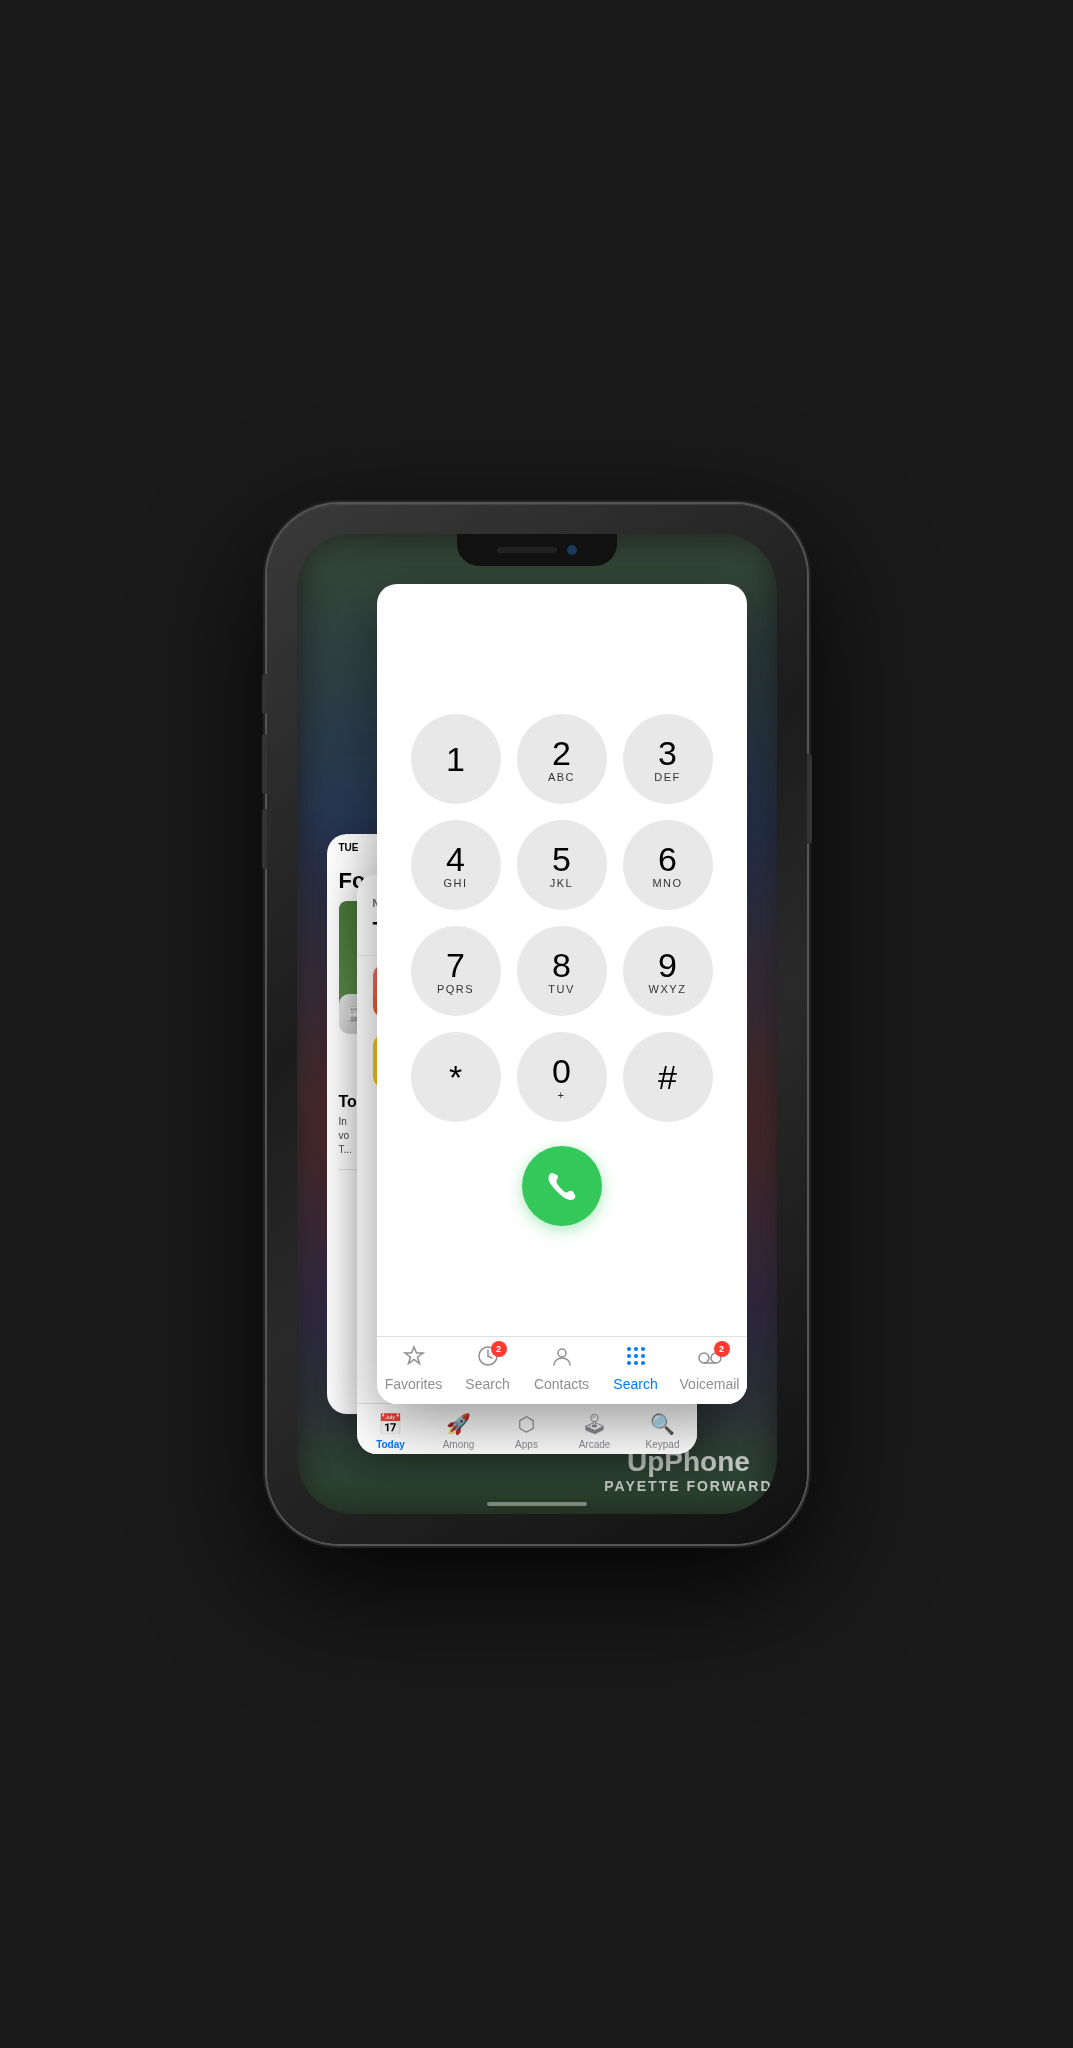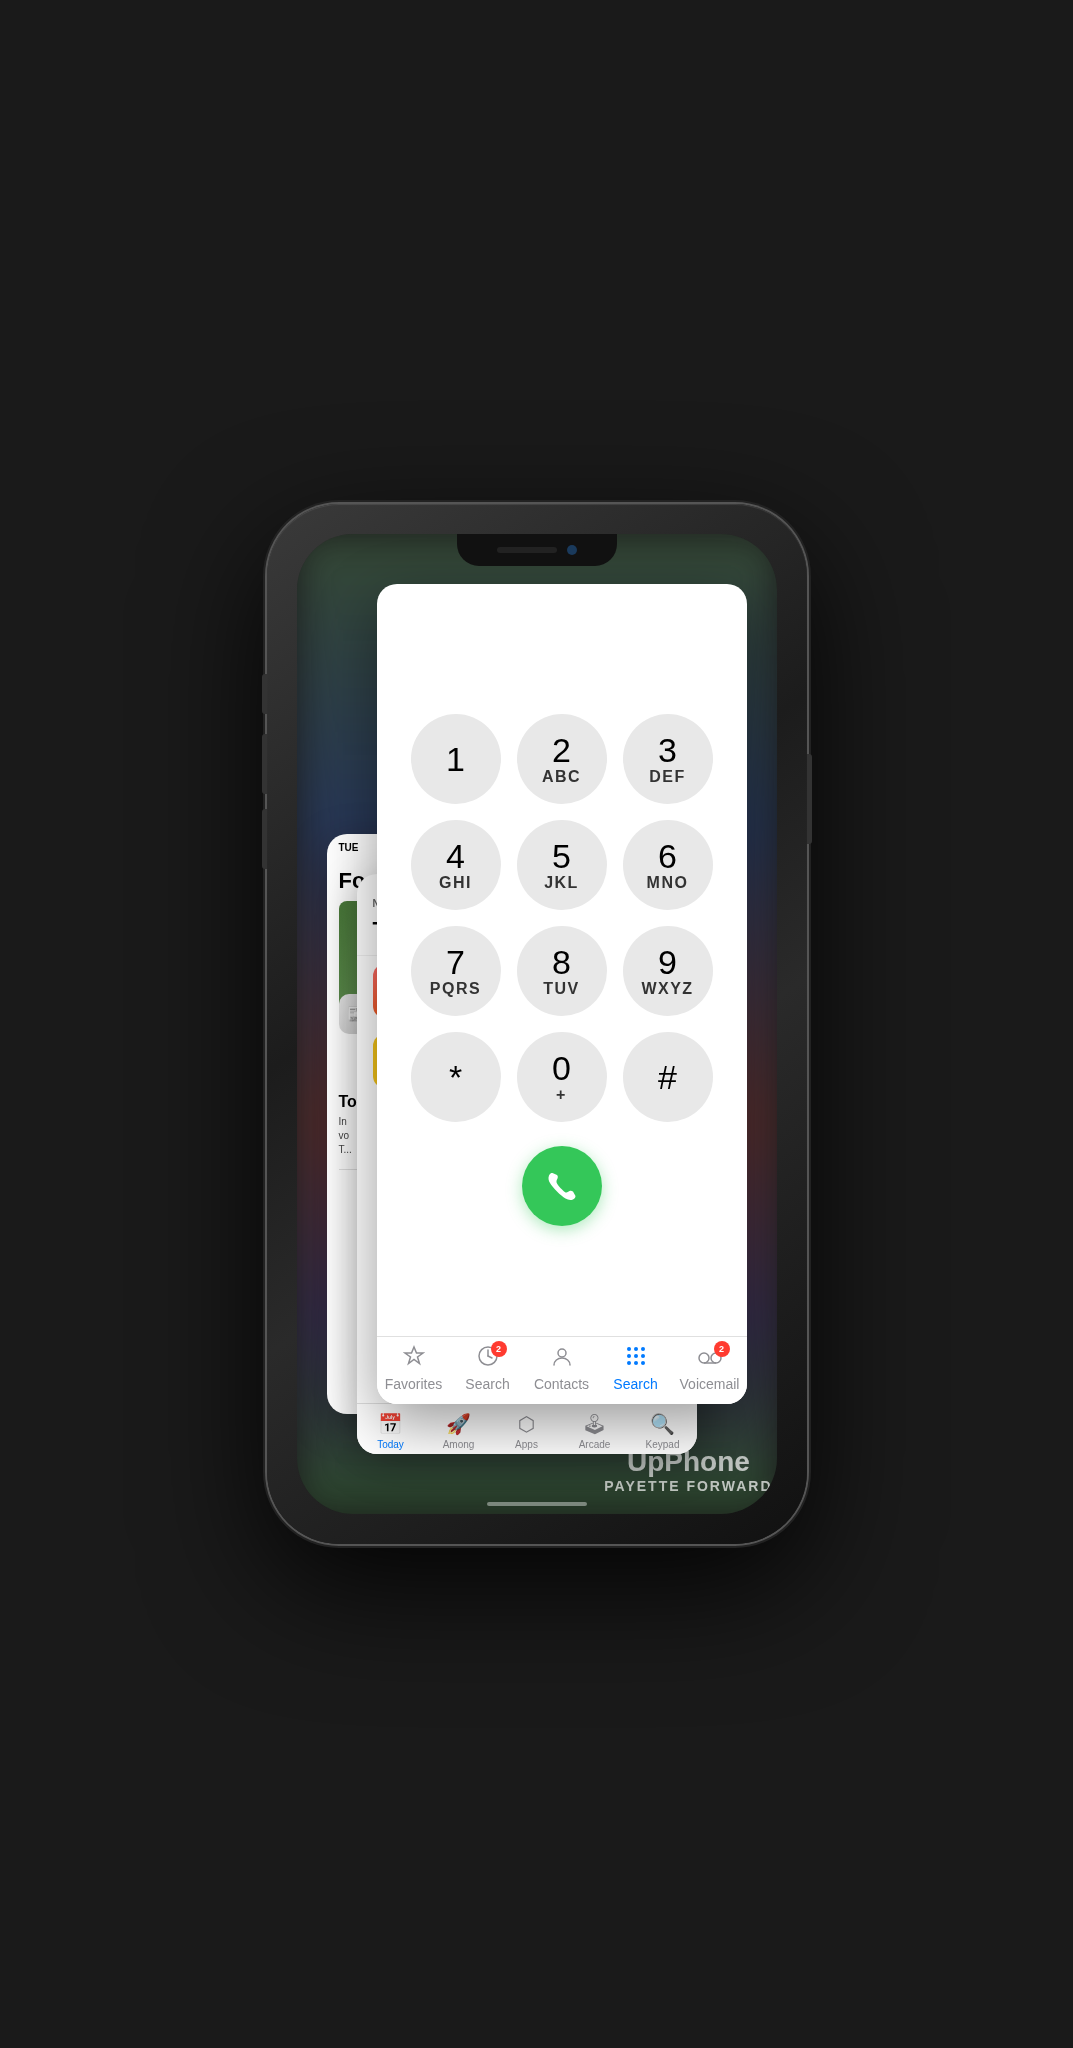--- a/index.html
+++ b/index.html
@@ -313,20 +313,21 @@
     }
     .appstore-tab-icon.active {
       color: #007aff;
     }
     .appstore-tab-label {
       font-size: 10px;
       color: #8e8e93;
     }
     .appstore-tab-label.active {
       color: #007aff;
+      font-weight: bold;
     }
 
     
     .worldwide-row {
       display: flex;
       align-items: center;
       padding: 8px 16px;
       gap: 10px;
       border-top: 1px solid #f0f0f0;
     }
@@ -392,22 +393,22 @@
       justify-content: center;
       gap: 1px;
     }
     .key-number {
       font-size: 34px;
       font-weight: 300;
       color: #000;
       line-height: 1;
     }
     .key-letters {
-      font-size: 16px;
-      font-weight: 700;
+      font-size: 11px;
+      font-weight: 400;
       color: #333;
       letter-spacing: 1.5px;
     }
 
     .call-btn {
       width: 80px;
       height: 80px;
       border-radius: 50%;
       background: #34c759;
       border: none;

